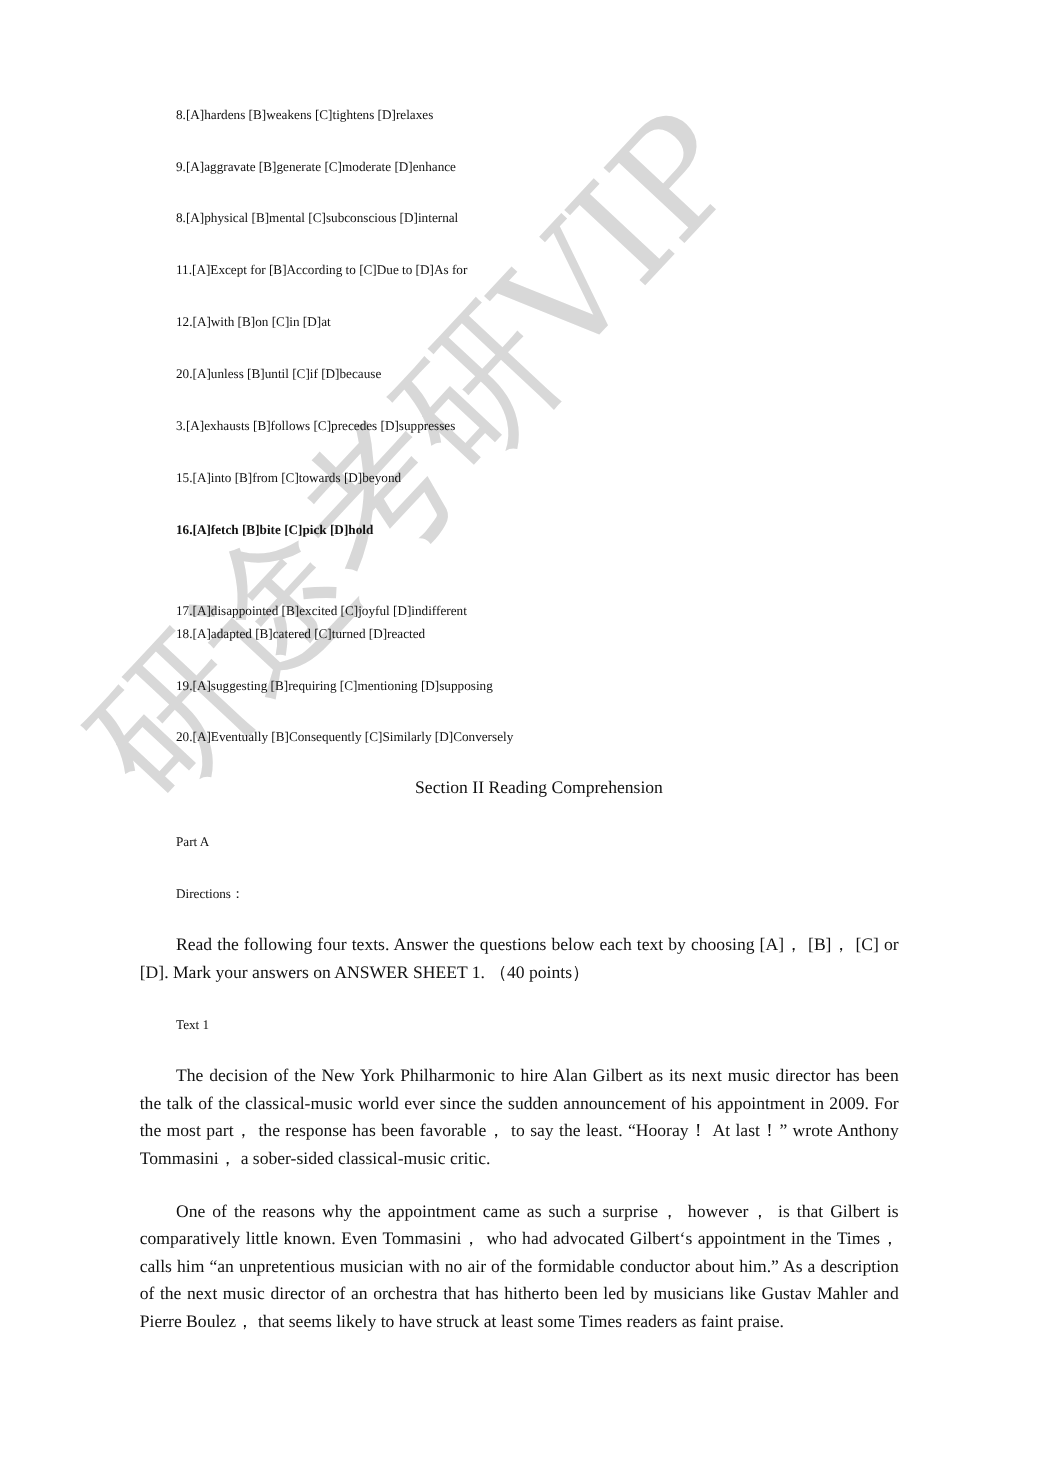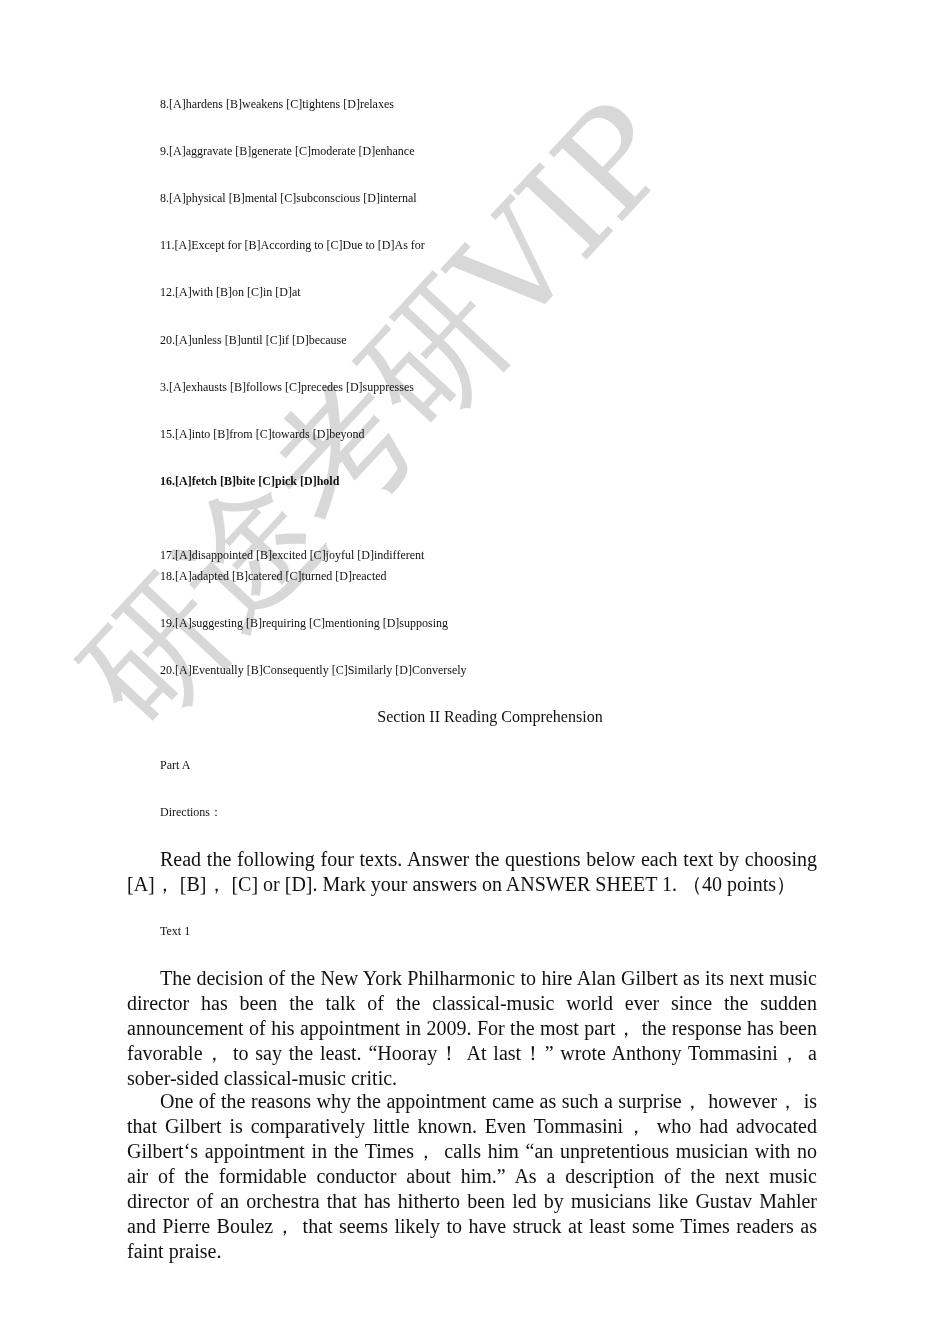--- a/index.html
+++ b/index.html
@@ -51,21 +51,21 @@
       width: 980px;
       text-align: center;
       font-size: 16px;
       line-height: 20px;
       z-index: 1;
     }
     .para {
       position: absolute;
       left: 127px;
       width: 690px;
-      font-size: 20px;
+      font-size: 16px;
       line-height: 25px;
       text-indent: 33px;
       text-align: justify;
       z-index: 1;
     }
   </style>
 </head>
 <body>
 
 <div class="page">

